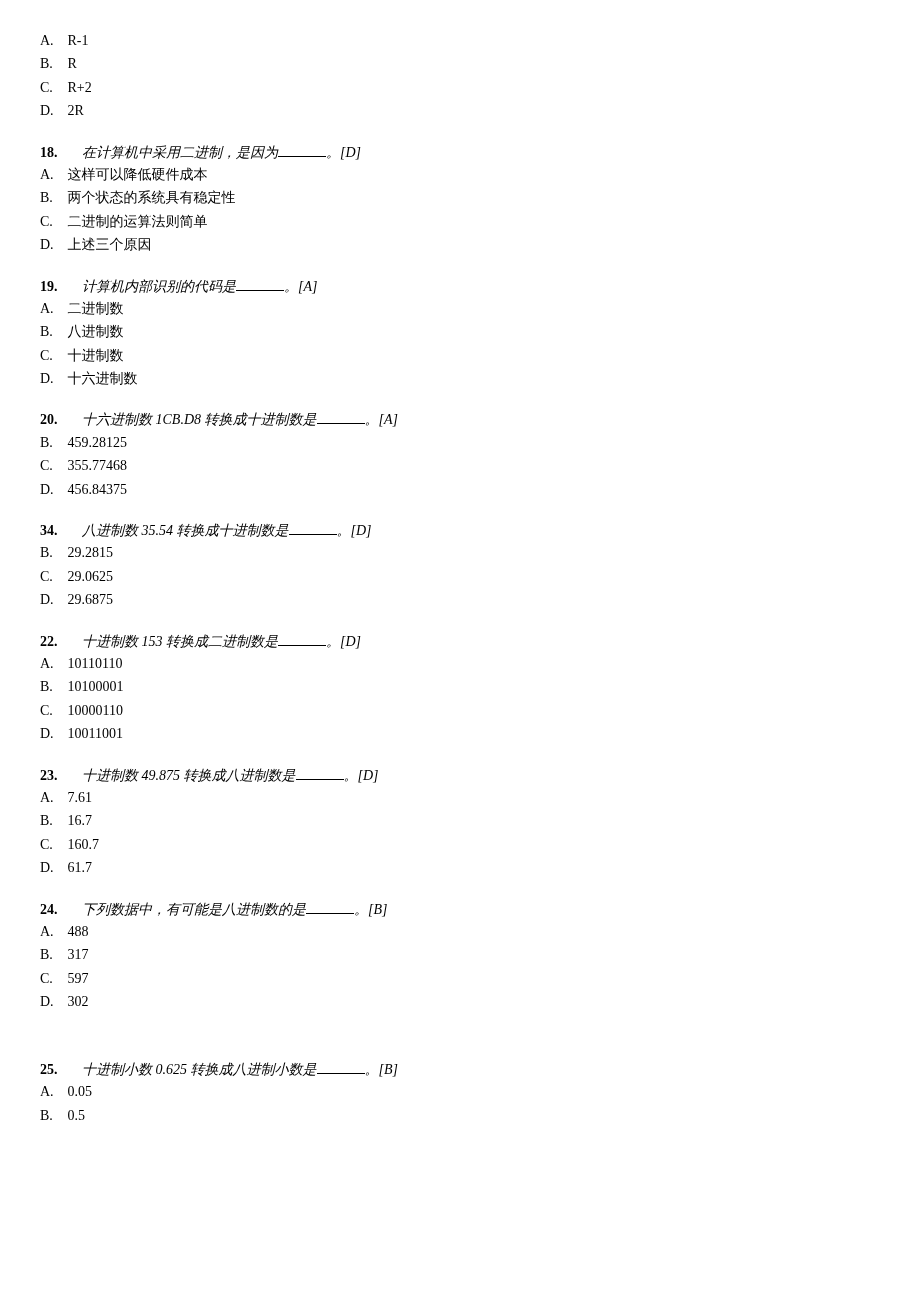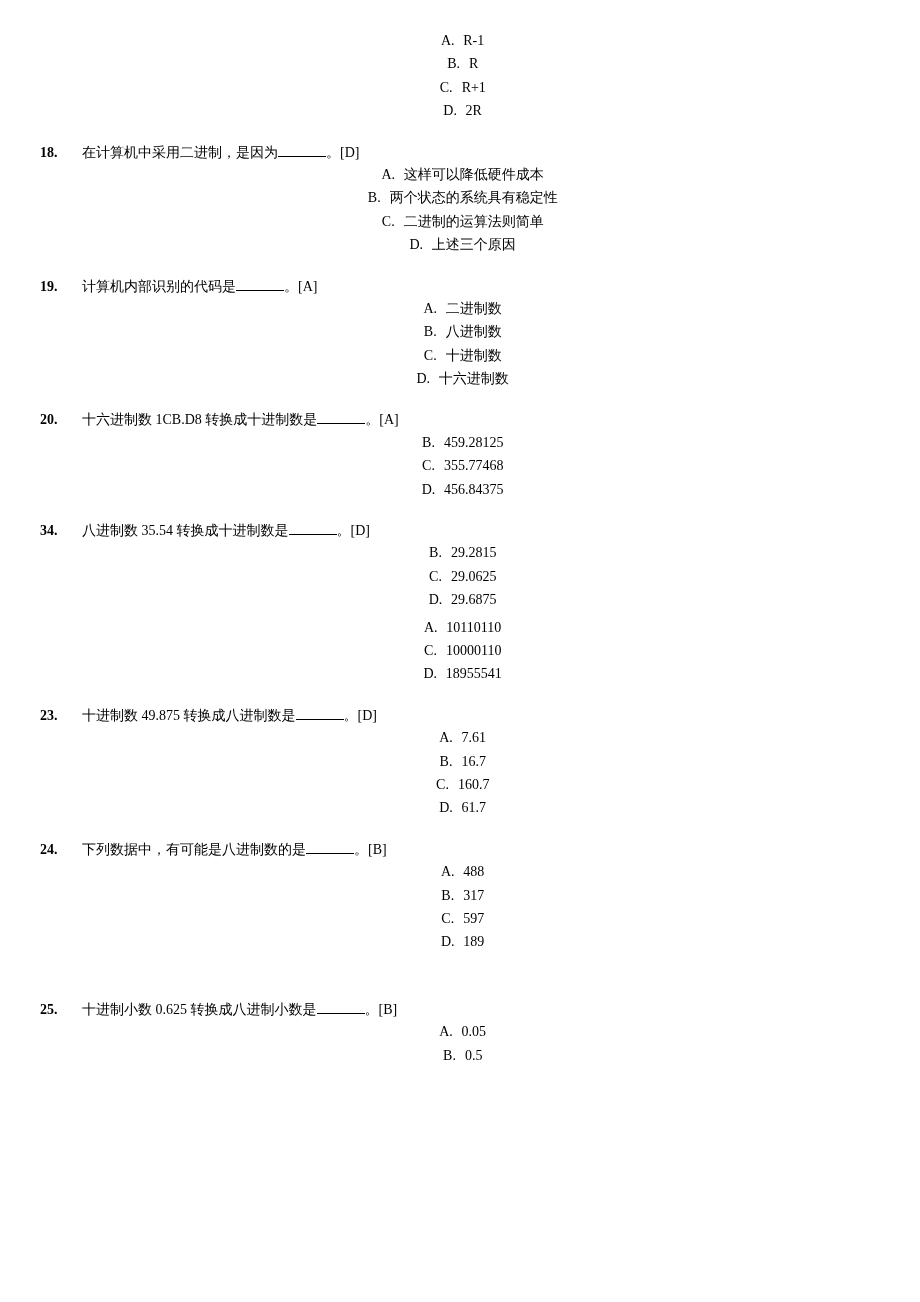--- a/index.html
+++ b/index.html
@@ -11,40 +11,40 @@
     line-height: 1.6;
     color: #000000;
     width: 920px;
   }
   .page {
     padding: 30px 40px 30px 40px;
   }
   .choice-line {
     margin: 0;
     padding: 0 0 1px 0;
-    text-align: center;
   }
   .choice-letter {
     display: inline-block;
     min-width: 24px;
   }
   .choice-text {
     display: inline;
   }
   .question-line {
     margin: 18px 0 0 0;
     padding: 0;
   }
   .qnum {
     font-weight: bold;
     display: inline-block;
     min-width: 28px;
   }
   .qtext {
     display: inline;
+    font-style: italic;
   }
   .blank {
     display: inline-block;
     border-bottom: 1px solid #000;
     width: 48px;
     height: 1em;
     vertical-align: baseline;
   }
   .block { margin-bottom: 4px; }
 </style>
@@ -58,21 +58,21 @@
     <p class="choice-line">
       <span class="choice-letter">A.</span>
       <span class="choice-text">R-1</span>
     </p>
     <p class="choice-line">
       <span class="choice-letter">B.</span>
       <span class="choice-text">R</span>
     </p>
     <p class="choice-line">
       <span class="choice-letter">C.</span>
-      <span class="choice-text">R+1</span>
+      <span class="choice-text">R+2</span>
     </p>
     <p class="choice-line">
       <span class="choice-letter">D.</span>
       <span class="choice-text">2R</span>
     </p>
   </div>
 
   
   <div class="block">
     <p class="question-line">
@@ -156,31 +156,39 @@
       <span class="choice-text">29.0625</span>
     </p>
     <p class="choice-line">
       <span class="choice-letter">D.</span>
       <span class="choice-text">29.6875</span>
     </p>
   </div>
 
   
   <div class="block">
+    <p class="question-line">
+      <span class="qnum">22.</span>&nbsp;&nbsp;&nbsp;
+      <span class="qtext">十进制数 153 转换成二进制数是</span><span class="blank"></span><span class="qtext">。[D]</span>
+    </p>
     <p class="choice-line">
       <span class="choice-letter">A.</span>
       <span class="choice-text">10110110</span>
     </p>
     <p class="choice-line">
+      <span class="choice-letter">B.</span>
+      <span class="choice-text">10100001</span>
+    </p>
+    <p class="choice-line">
       <span class="choice-letter">C.</span>
       <span class="choice-text">10000110</span>
     </p>
     <p class="choice-line">
       <span class="choice-letter">D.</span>
-      <span class="choice-text">18955541</span>
+      <span class="choice-text">10011001</span>
     </p>
   </div>
 
   
   <div class="block">
     <p class="question-line">
       <span class="qnum">23.</span>&nbsp;&nbsp;&nbsp;
       <span class="qtext">十进制数 49.875 转换成八进制数是</span><span class="blank"></span><span class="qtext">。[D]</span>
     </p>
     <p class="choice-line">
@@ -214,21 +222,21 @@
     <p class="choice-line">
       <span class="choice-letter">B.</span>
       <span class="choice-text">317</span>
     </p>
     <p class="choice-line">
       <span class="choice-letter">C.</span>
       <span class="choice-text">597</span>
     </p>
     <p class="choice-line">
       <span class="choice-letter">D.</span>
-      <span class="choice-text">189</span>
+      <span class="choice-text">302</span>
     </p>
   </div>
 
   <br>
 
   
   <div class="block">
     <p class="question-line">
       <span class="qnum">25.</span>&nbsp;&nbsp;&nbsp;
       <span class="qtext">十进制小数 0.625 转换成八进制小数是</span><span class="blank"></span><span class="qtext">。[B]</span>

